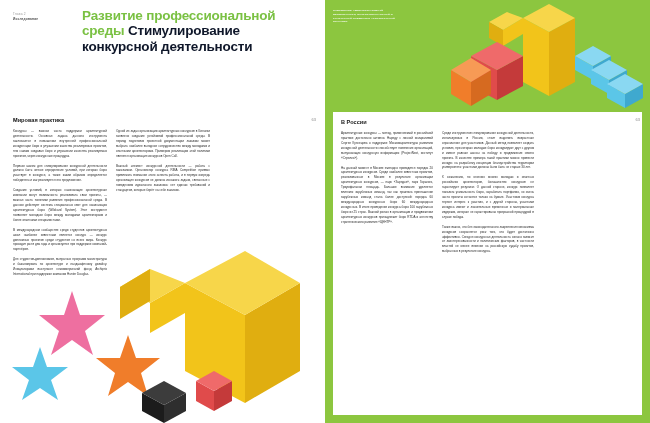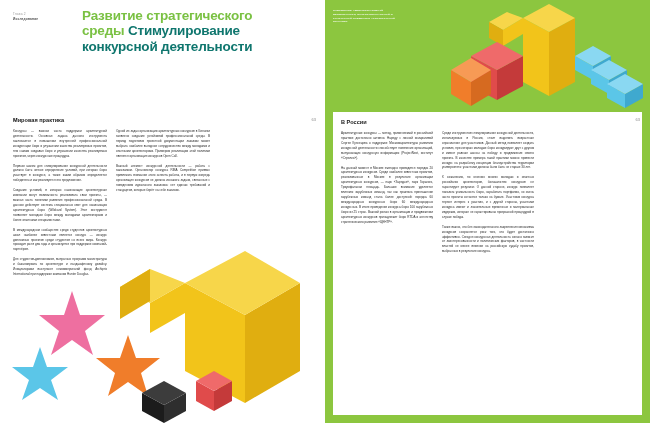--- a/index.html
+++ b/index.html
@@ -11,21 +11,21 @@
   }
   .spread{position:relative;width:650px;height:423px;}
 
   
   .page-left{position:absolute;left:0;top:0;width:325px;height:423px;background:#ffffff;}
   .chapter-mark{position:absolute;left:13px;top:12px;font-size:3.2px;line-height:1.5;color:#7a7a7a;letter-spacing:.2px;}
   .chapter-mark .c1{color:#9a9a9a;}
   .chapter-mark .c2{color:#4a4a4a;font-weight:bold;}
 
   .headline{position:absolute;left:82px;top:8px;width:210px;font-size:13.5px;line-height:1.13;font-weight:bold;color:#7ac143;letter-spacing:-0.2px;}
-  .headline .black{color:#0f766e;}
+  .headline .black{color:#0f172a;}
 
   .pagenum-left{position:absolute;left:13px;top:117px;font-size:4px;color:#8a8a8a;}
   .pagenum-right{position:absolute;right:9px;top:117px;font-size:4px;color:#8a8a8a;}
 
   .subhead{position:absolute;left:13px;top:117px;font-size:5.6px;font-weight:bold;color:#1a1a1a;}
 
   .cols{position:absolute;left:13px;top:129px;width:300px;display:flex;gap:9px;}
   .col{width:94px;}
   .col p{margin:0 0 5px 0;font-size:3.05px;line-height:1.62;color:#2b2b2b;text-align:justify;}
 
@@ -55,21 +55,21 @@
 <div class="spread">
 
   <div class="page-left">
 
     <div class="chapter-mark">
       <div class="c1">Глава 2</div>
       <div class="c2">Исследование</div>
     </div>
 
     <div class="headline">
-      <span>Развитие стратегического среды</span>
+      <span>Развитие профессиональной среды</span>
       <span class="black">Стимулирование конкурсной деятельности</span>
     </div>
 
     <div class="pagenum-left">62</div>
     <div class="pagenum-right">63</div>
 
     <div class="subhead">Мировая практика</div>
 
     <div class="cols">
       <div class="col">

